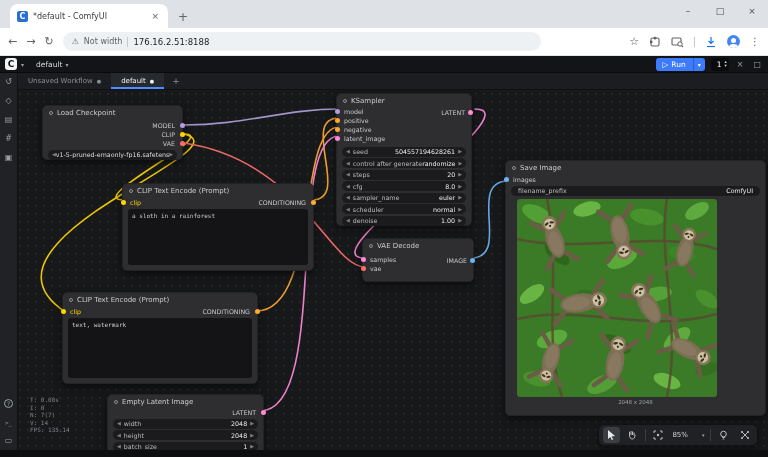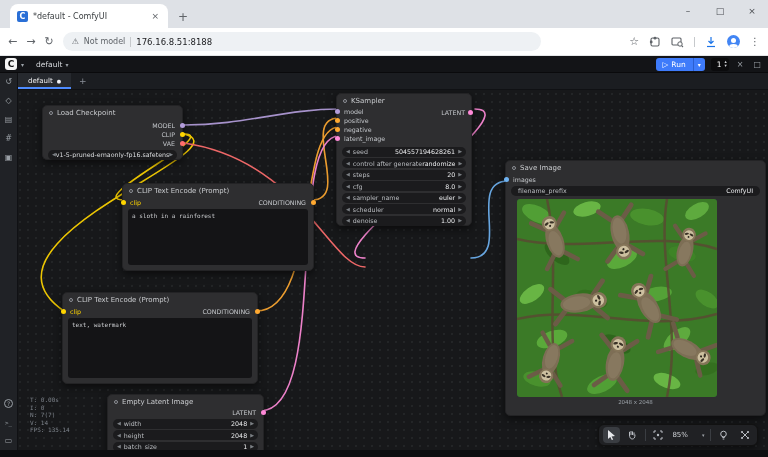--- a/index.html
+++ b/index.html
@@ -110,23 +110,23 @@
       <span>×</span>
     </div>
   </div>
 
   <div class="btoolbar">
     <span class="navic">←</span>
     <span class="navic">→</span>
     <span class="navic">↻</span>
     <div class="addressbar">
       <span class="warn">⚠</span>
-      <span class="sec-label">Not model</span>
+      <span class="sec-label">Not width</span>
       <span class="addr-sep"></span>
-      <span class="url">176.16.8.51:8188</span>
+      <span class="url">176.16.2.51:8188</span>
     </div>
     <div class="tb-right">
       <span class="navic">☆</span>
       <svg width="12" height="12" viewBox="0 0 12 12">
           <rect x="2" y="2" width="8" height="8" rx="1.5" fill="none" stroke="#5f6368" stroke-width="1.1"></rect>
           <circle cx="6" cy="2.2" r="1.4" fill="#5f6368"></circle>
           <circle cx="2.2" cy="6" r="1.4" fill="#5f6368"></circle>
         </svg>
       <svg width="13" height="12" viewBox="0 0 13 12">
           <rect x="1" y="2" width="9" height="7" rx="1" fill="none" stroke="#5f6368" stroke-width="1.1"></rect>
@@ -166,20 +166,24 @@
           <span>▴</span>
           <span>▾</span>
         </span>
       </div>
       <span class="ghost-btn">×</span>
       <span class="ghost-btn">□</span>
     </div>
   </div>
 
   <div class="ctabbar">
+    <div class="wftab">
+      <span>Unsaved Workflow</span>
+      <span class="dot">●</span>
+    </div>
     <div class="wftab active">
       <span>default</span>
       <span class="dot">●</span>
     </div>
     <span class="wf-plus">+</span>
   </div>
 
   <div class="sidebar">
     <span class="sb-ic">↺</span>
     <span class="sb-ic">◇</span>
@@ -336,20 +340,40 @@
           </div>
         <div class="widget">
             <span class="warr">◀</span>
             <span class="wname">denoise</span>
             <span class="wval">1.00</span>
             <span class="warr">▶</span>
           </div>
       </div>
     </div>
 
+    <div class="node" style="left:362px;top:148px;width:112px;height:44px;">
+      <div class="nhead">
+        <span class="cdot"></span>
+        <span>VAE Decode</span>
+      </div>
+      <div style="position:relative;padding-top:3px;">
+        <span style="position:absolute;right:7px;top:5px;font-size:6.3px;color:#c4c7cb;display:flex;align-items:center;gap:3px;">
+            <span>IMAGE</span>
+            <span class="pdot" style="position:static;background:#6fb3f2;margin-right:-9px;"></span>
+          </span>
+        <div class="prow">
+            <span class="pdot in" style="background:#ff8ad8"></span>
+            <span>samples</span>
+          </div>
+        <div class="prow">
+            <span class="pdot in" style="background:#ff6e6e"></span>
+            <span>vae</span>
+          </div>
+      </div>
+    </div>
 
     <div class="node" style="left:107px;top:304px;width:157px;height:62px;">
       <div class="nhead">
         <span class="cdot"></span>
         <span>Empty Latent Image</span>
       </div>
       <div class="prow out">
           <span>LATENT</span>
           <span class="pdot out" style="background:#ff8ad8"></span>
         </div>

